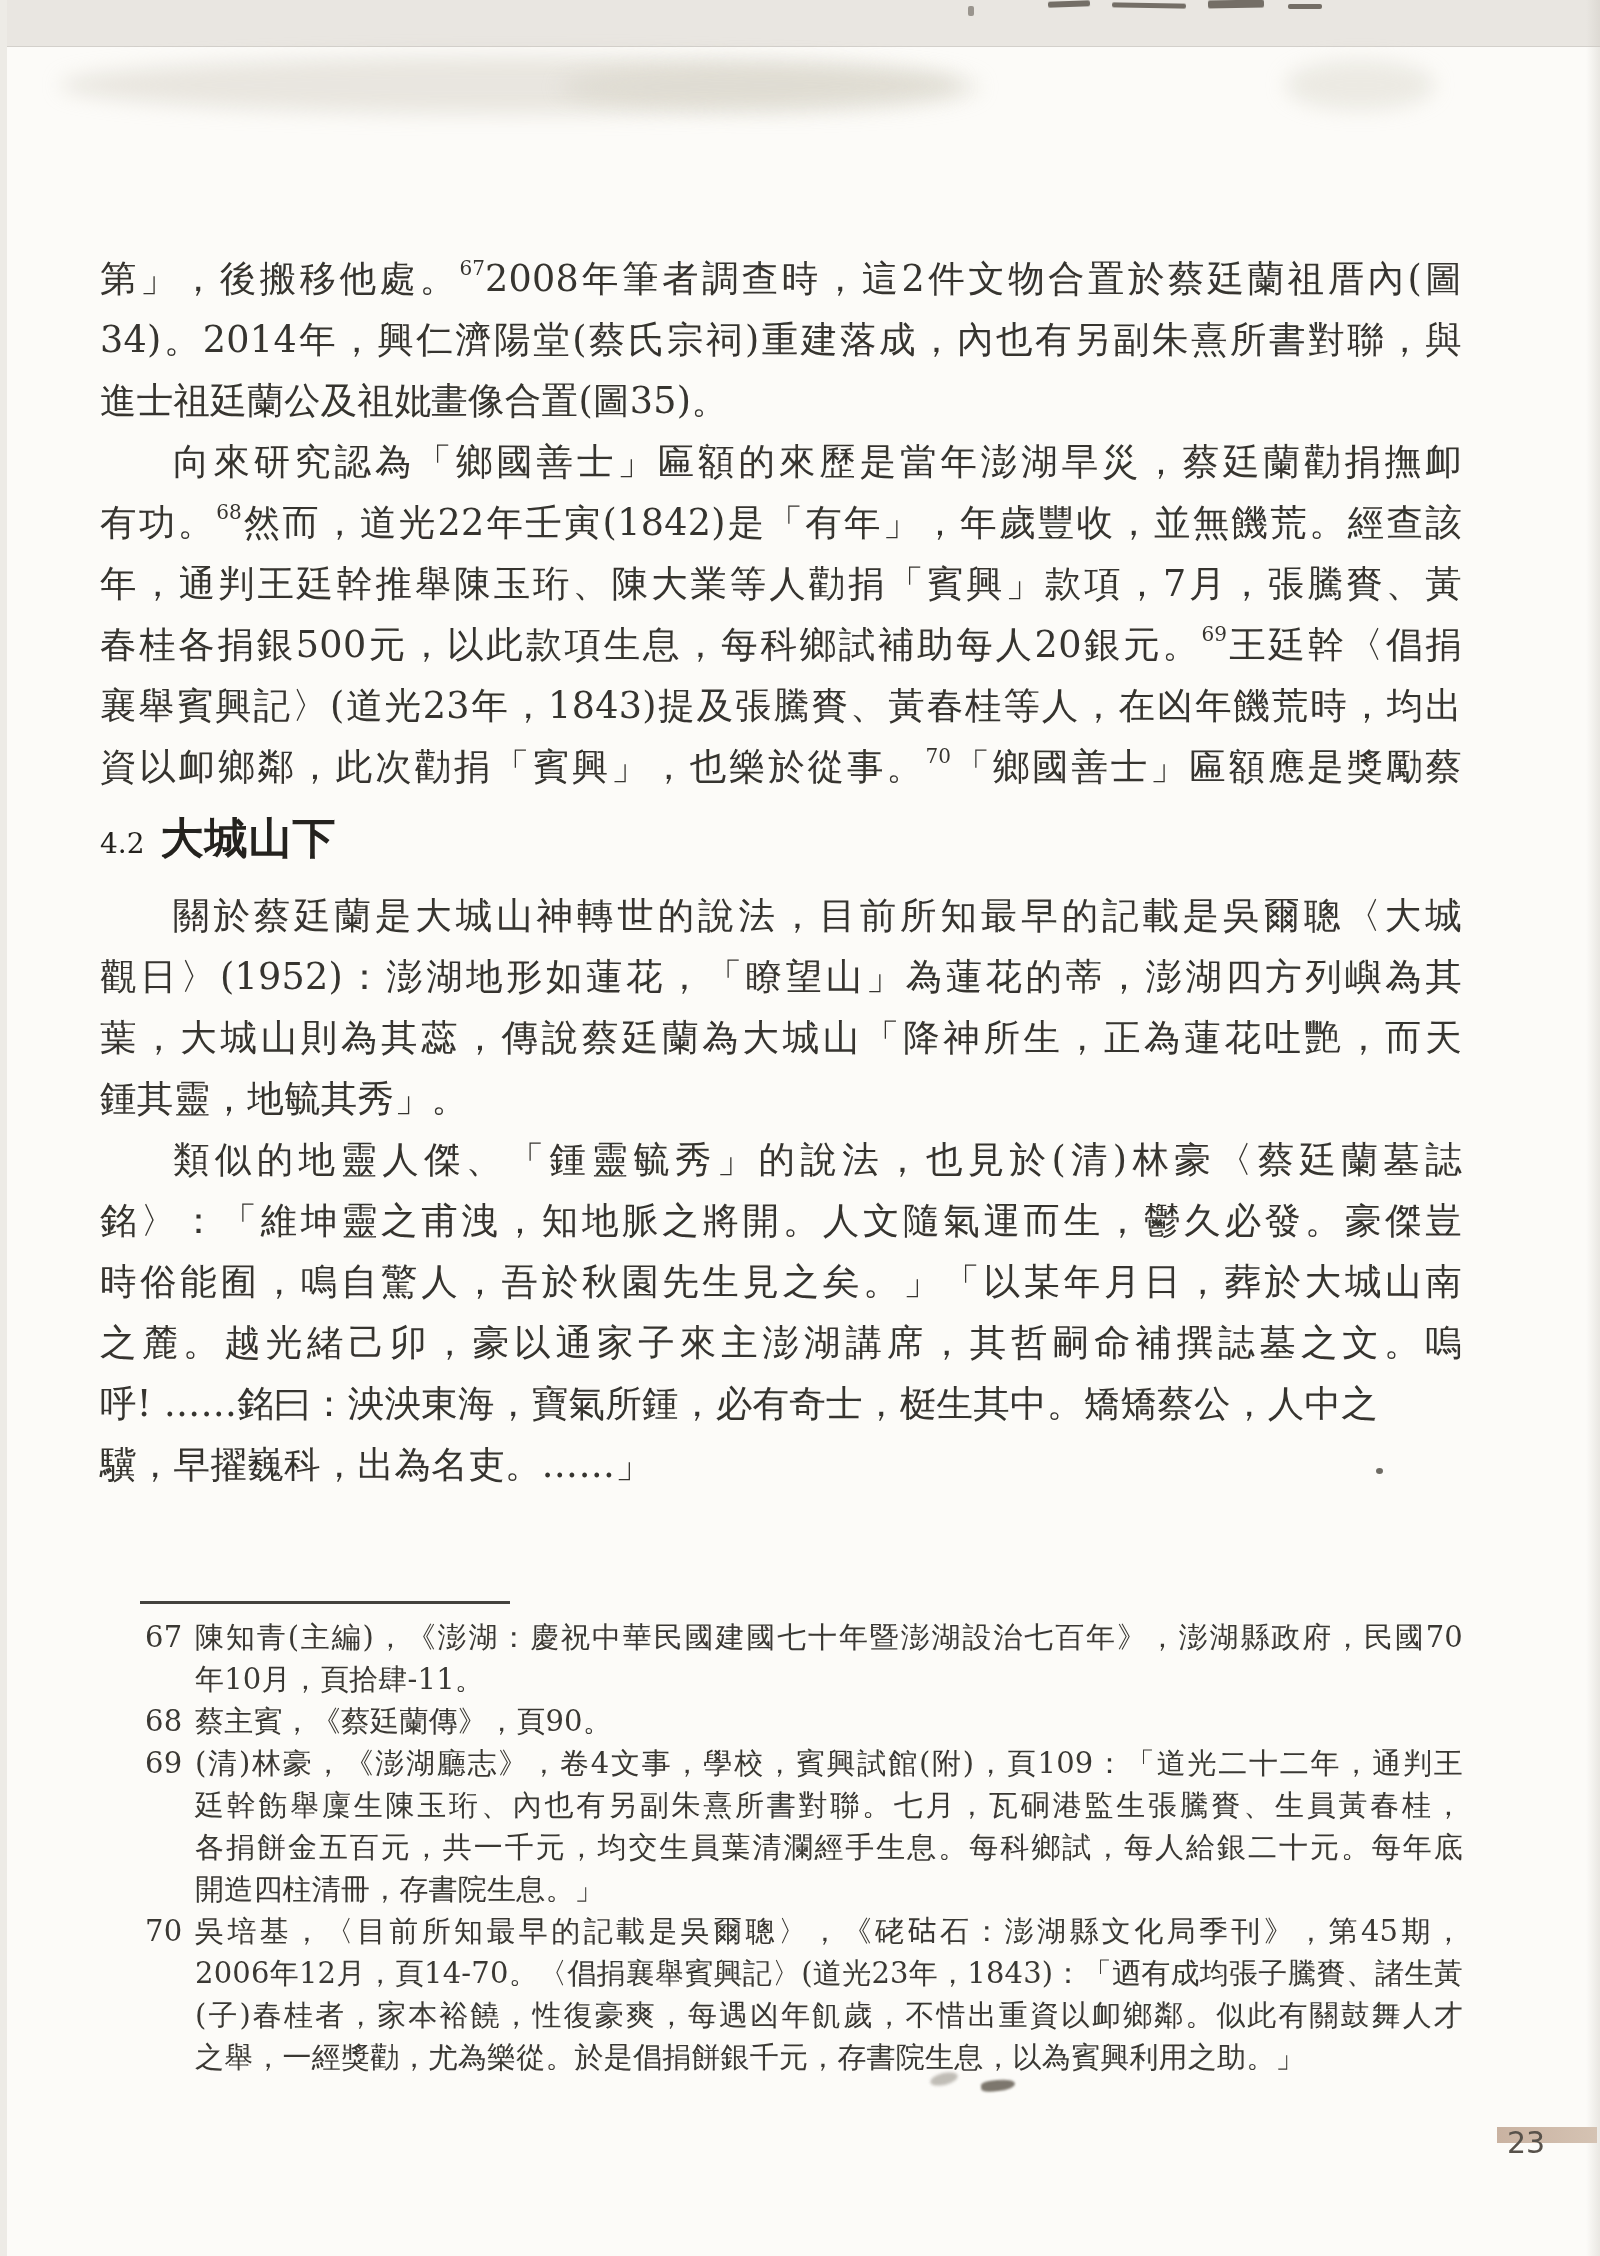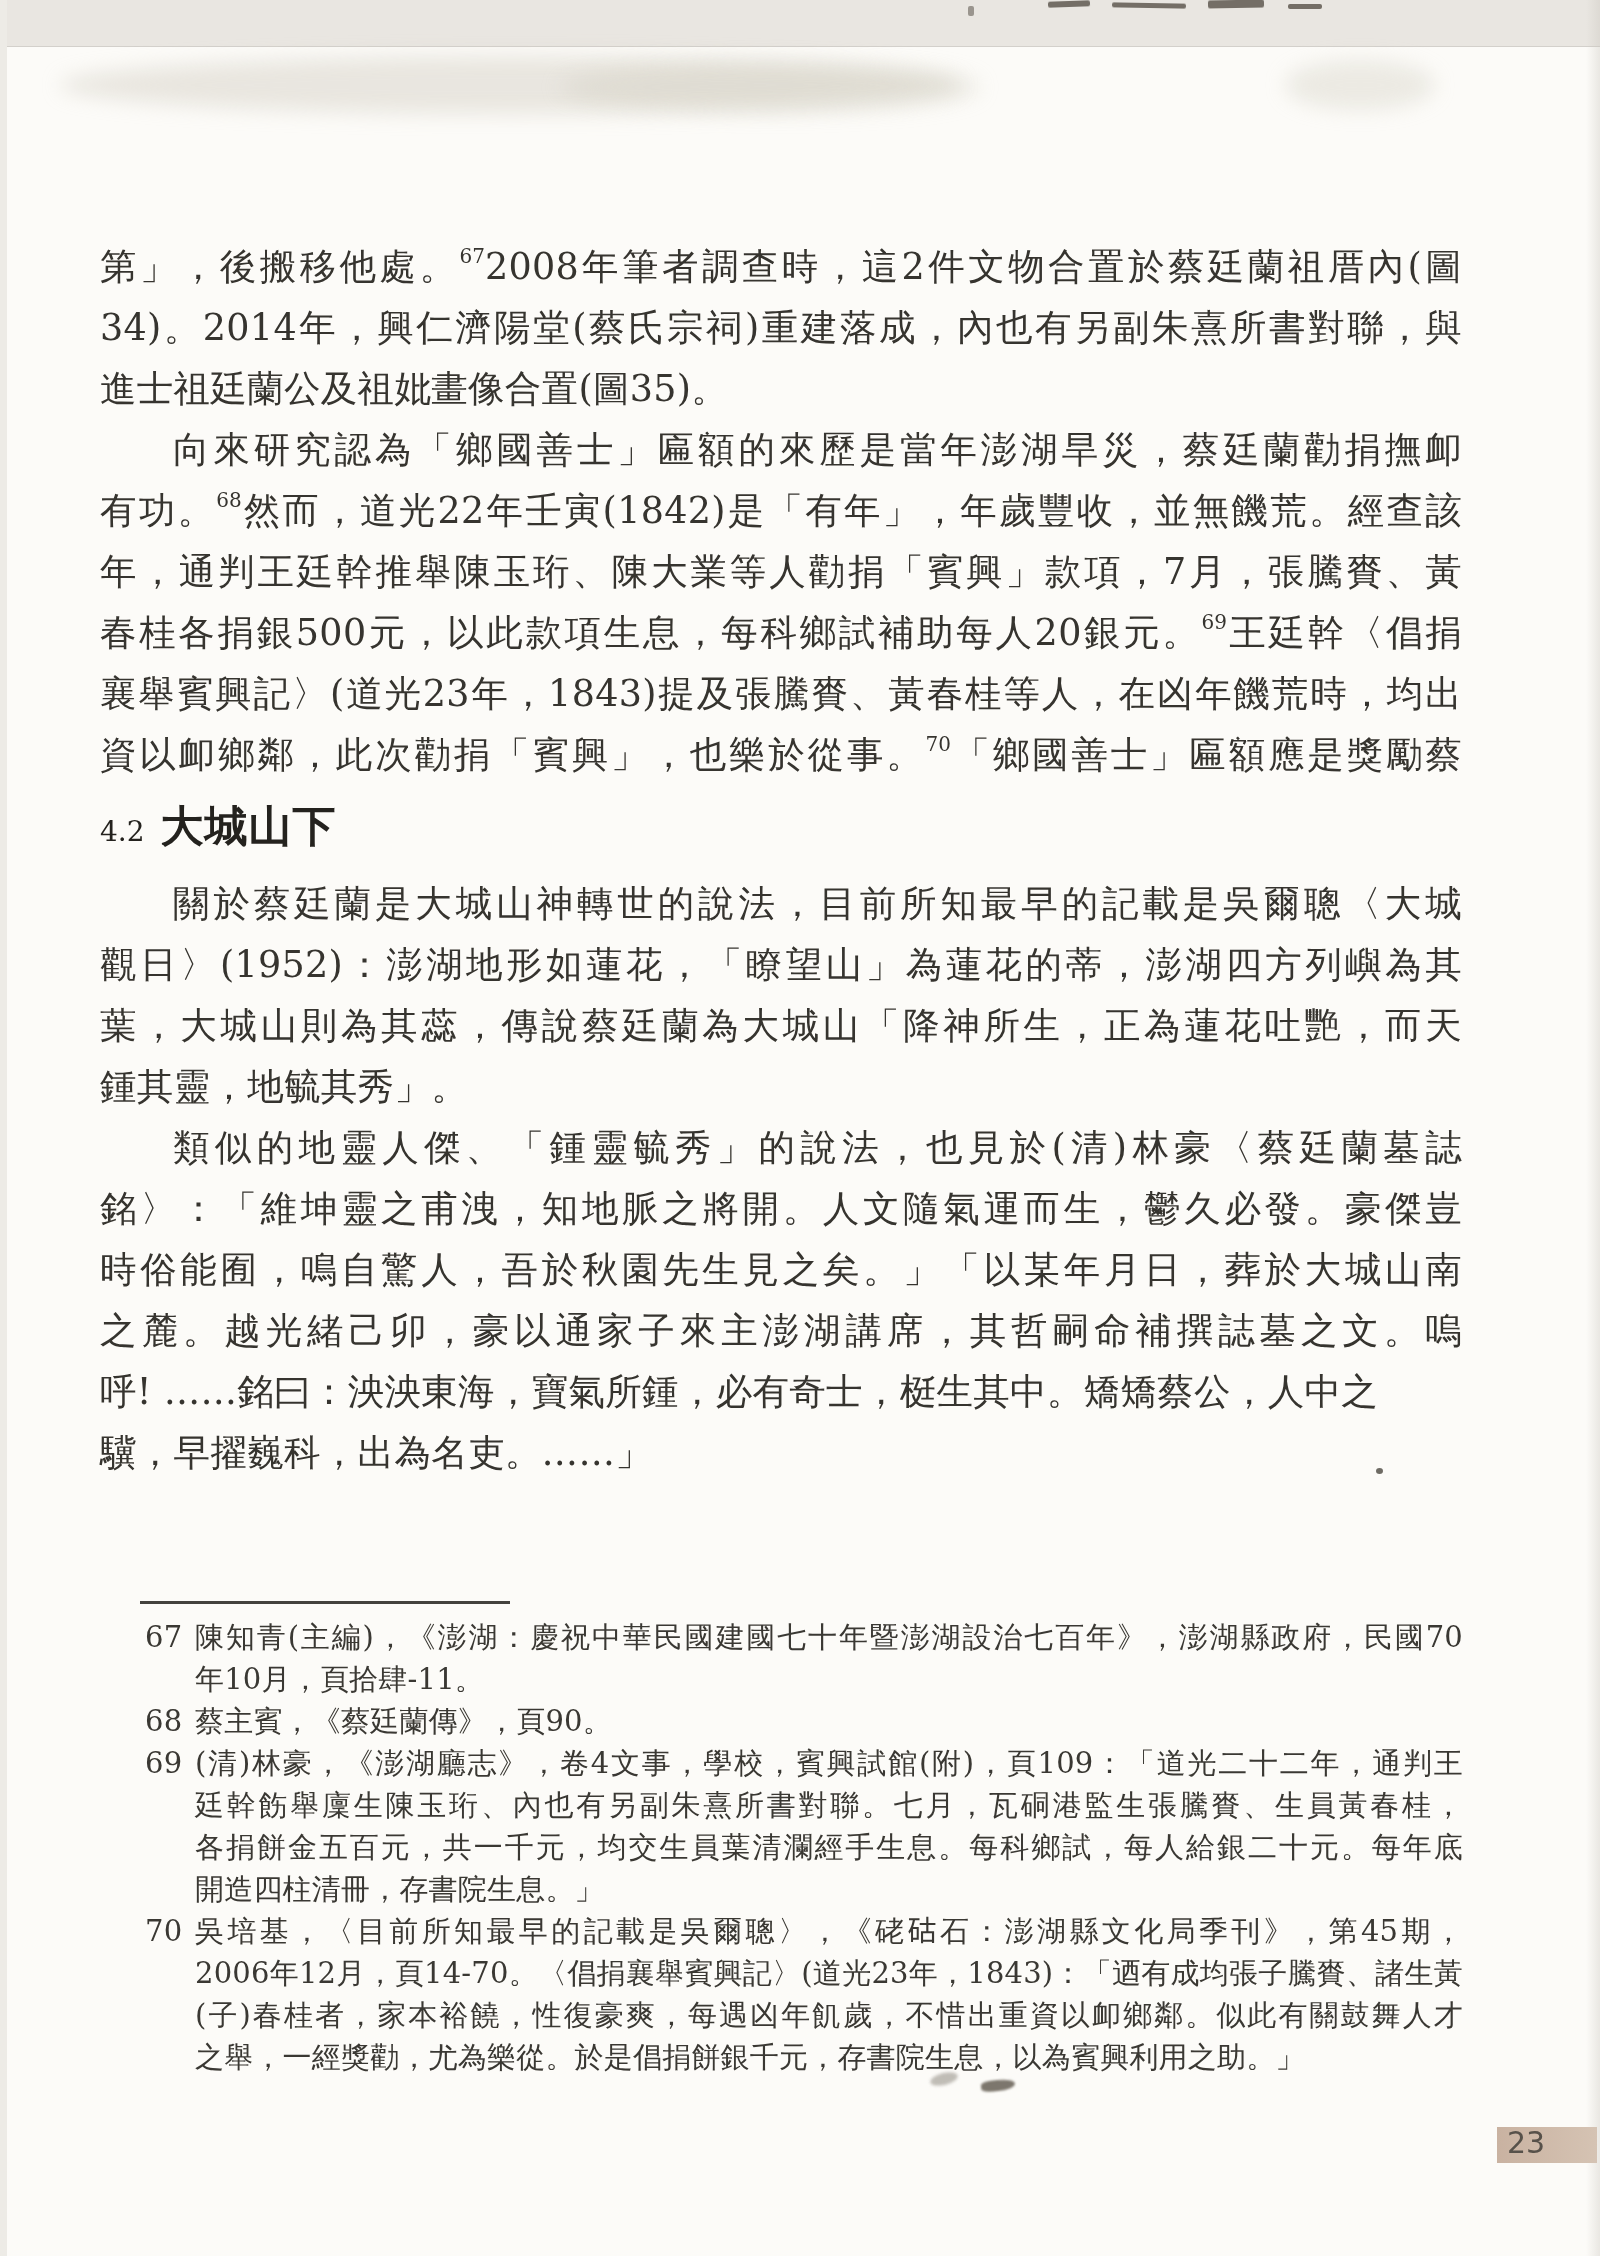--- a/index.html
+++ b/index.html
@@ -16,21 +16,21 @@
     position:absolute;left:0;top:0;width:1600px;height:46px;
     background:#e9e6e1;border-bottom:1px solid #d3d0cb;
   }
   .topmark{position:absolute;background:#4d473e;opacity:.75;border-radius:2px;filter:blur(.6px);}
   .smudge{position:absolute;border-radius:50%;filter:blur(10px);}
   .leftedge{position:absolute;left:0;top:0;width:7px;height:2256px;background:#edebe6;}
   .rightedge{position:absolute;right:0;top:0;width:14px;height:2256px;
     background:linear-gradient(to right, rgba(200,198,192,0), rgba(198,194,186,.35));}
   
   #body-text{
-    position:absolute;left:100px;top:236px;width:1362px;
+    position:absolute;left:100px;top:248px;width:1362px;
     font-size:36.5px;line-height:61px;letter-spacing:.3px;
   }
   .bline{text-align:justify;word-break:break-all;}
   .jfull{text-align-last:justify;}
   .ind{text-indent:2em;}
   .fnref{
     font-size:20px;vertical-align:16px;line-height:0;letter-spacing:0;
     color:#36342f;
   }
   .heading{
@@ -46,21 +46,21 @@
   #footnotes{
     position:absolute;left:145px;top:1616px;width:1318px;
     font-size:29px;line-height:42px;color:#3a3833;letter-spacing:.2px;
   }
   .fnote{display:flex;}
   .fnum{width:50px;flex:0 0 50px;}
   .fbody{flex:1 1 auto;min-width:0;}
   .fnline{text-align:justify;word-break:break-all;}
   
   #page-badge{
-    position:absolute;left:1497px;top:2127px;width:100px;height:36px;
+    position:absolute;left:1497px;top:2127px;width:100px;height:16px;
     background:linear-gradient(to right,#c9b2a1,#d5c3b3);
     color:#57514a;font-size:30px;line-height:32px;
     font-family:"DejaVu Sans","Liberation Sans",sans-serif;
     padding-left:10px;box-sizing:border-box;
   }
   .speck{position:absolute;border-radius:50%;}
   .dot{position:absolute;width:7px;height:6px;border-radius:50%;background:#55514a;opacity:.85;}
 </style>
 </head>
 <body>

